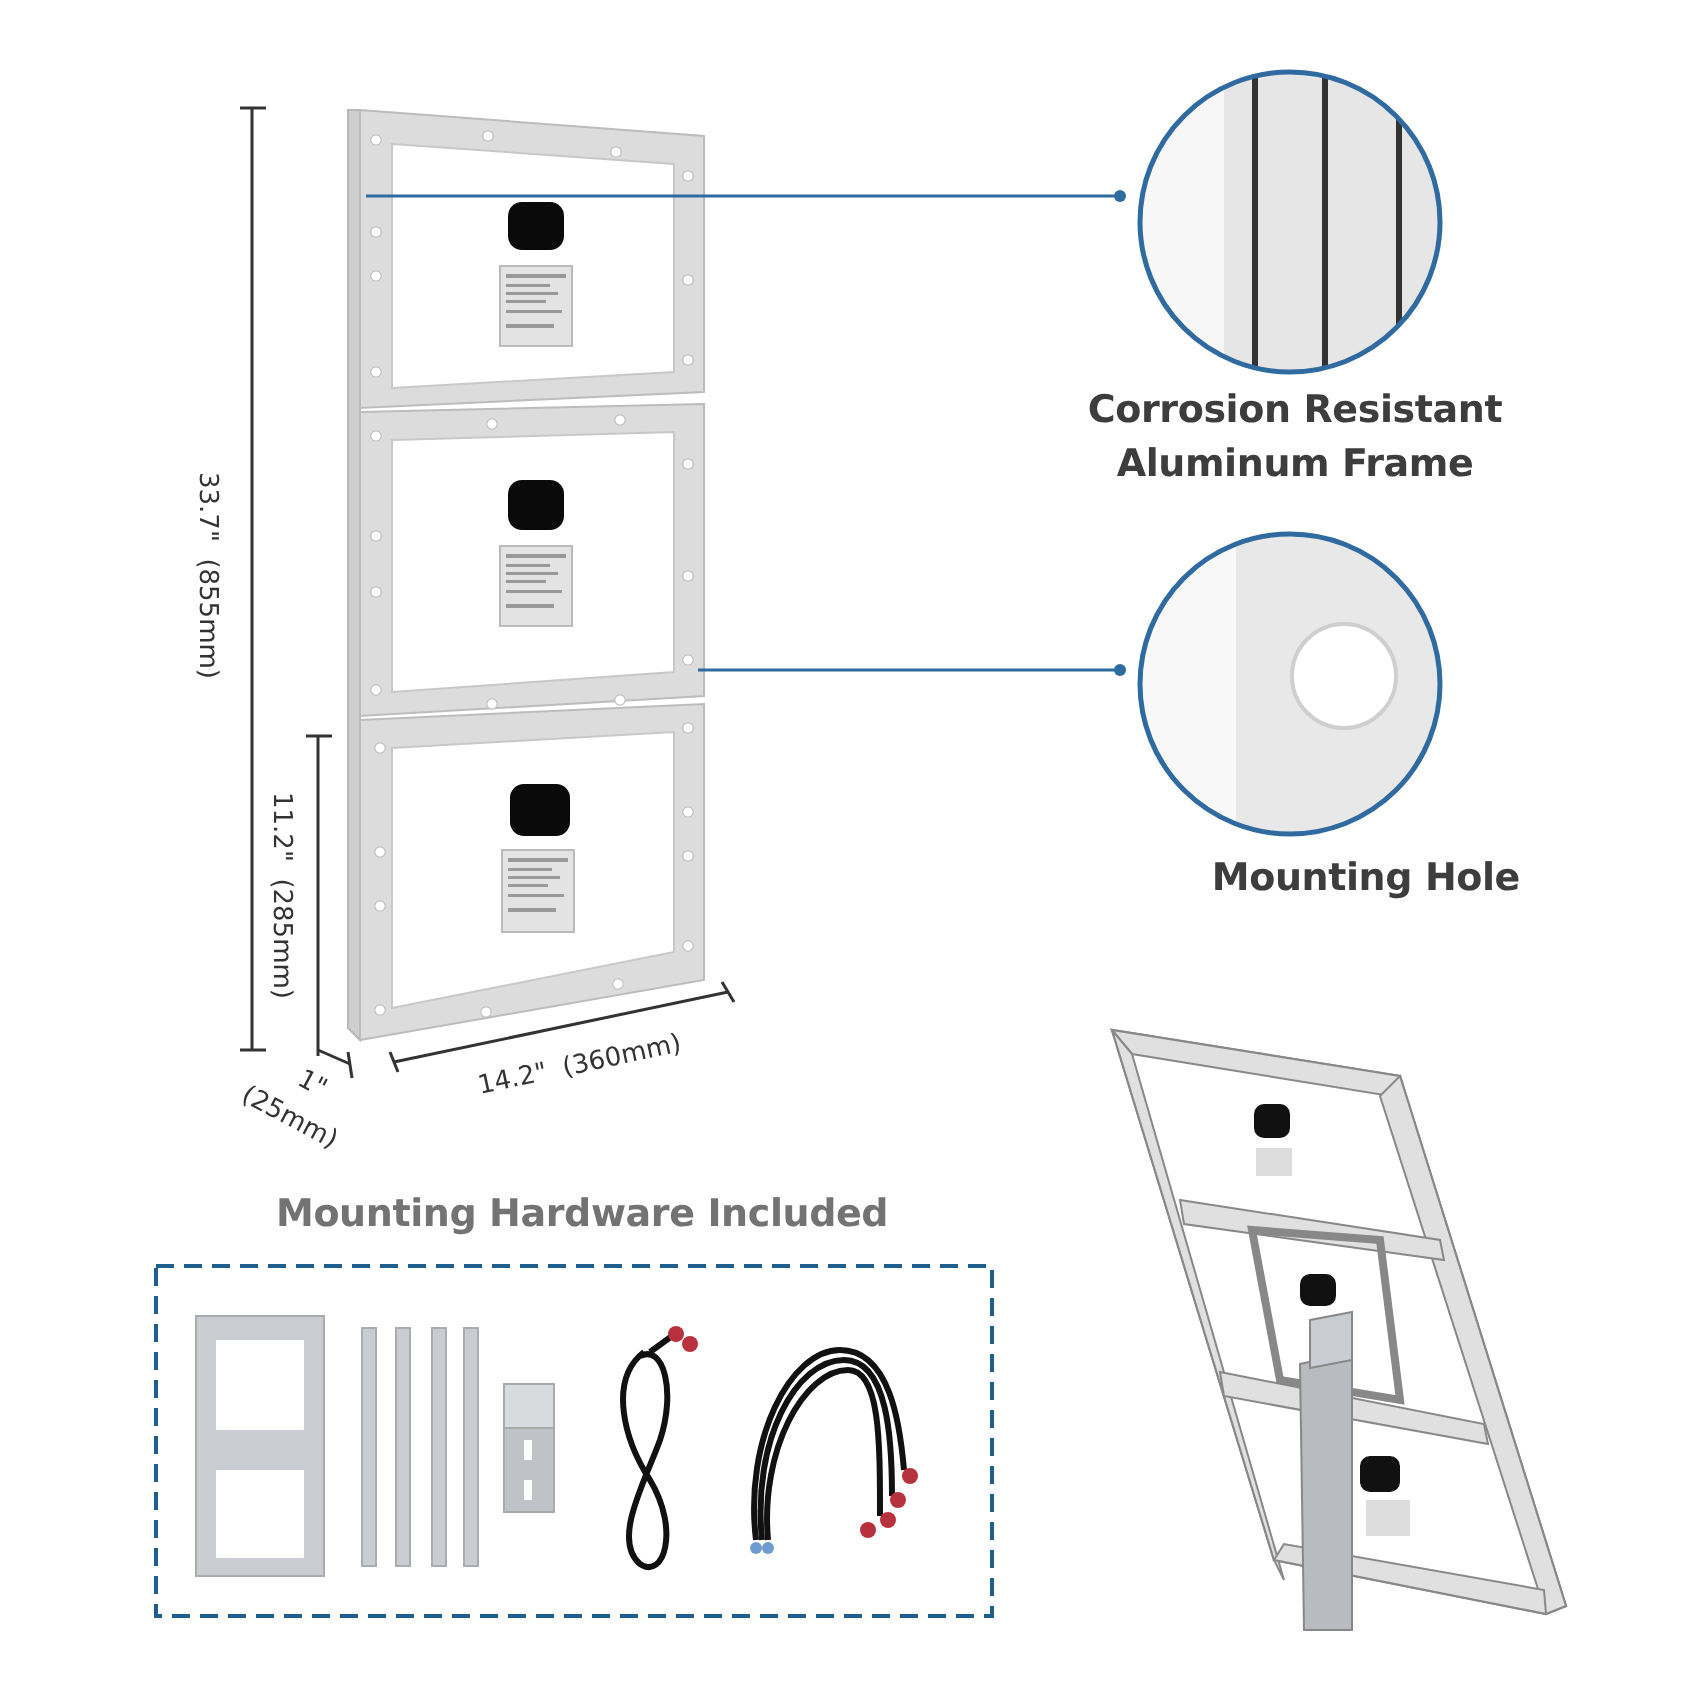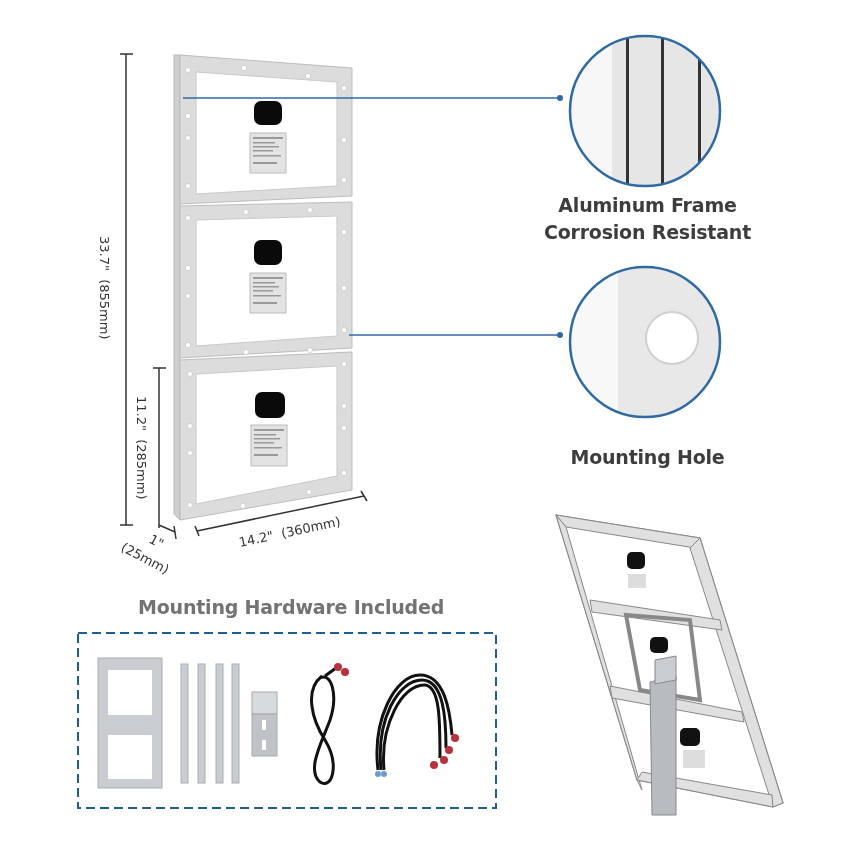--- a/index.html
+++ b/index.html
@@ -212,18 +212,18 @@
   </g>
 
   <text class="dimtxt" transform="translate(100,236) rotate(90)" xml:space="preserve" style="white-space: pre;">33.7"  (855mm)</text>
   <text class="dimtxt" transform="translate(137,396) rotate(90)" xml:space="preserve" style="white-space: pre;">11.2"  (285mm)</text>
   <text class="dimtxt" transform="translate(240,547) rotate(-12)" xml:space="preserve" style="white-space: pre;">14.2"  (360mm)</text>
   <text class="dimtxt" transform="translate(148,542) rotate(28)" xml:space="preserve" style="white-space: pre;">1"</text>
   <text class="dimtxt" transform="translate(120,550) rotate(28)" xml:space="preserve" style="white-space: pre;">(25mm)</text>
 </svg>
 
 <div class="callout-title" style="left:535px;top:192px;width:225px;">
+  <div>Corrosion Resistant</div>
   <div>Aluminum Frame</div>
-  <div>Corrosion Resistant</div>
 </div>
-<div class="callout-title" style="left:535px;top:444px;width:225px;">Mounting Hole</div>
+<div class="callout-title" style="left:535px;top:426px;width:225px;text-align:right;">Mounting Hole</div>
 
 <div class="hw-title">Mounting Hardware Included</div>
 
 </body></html>

